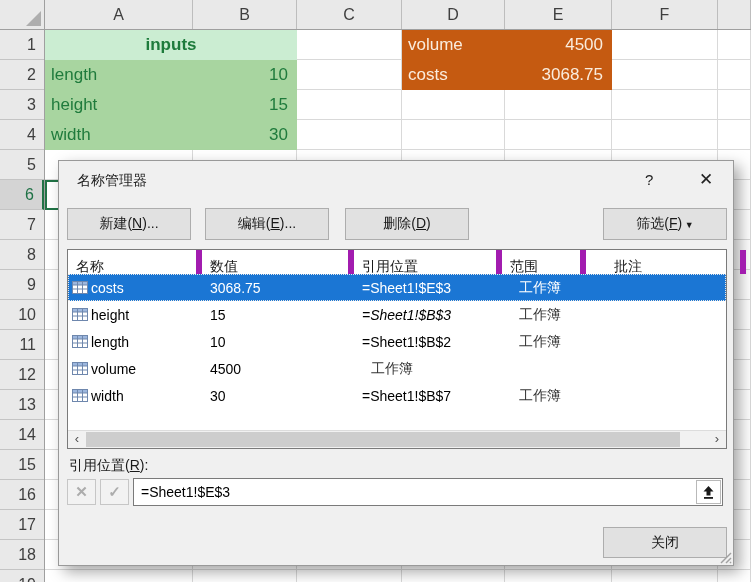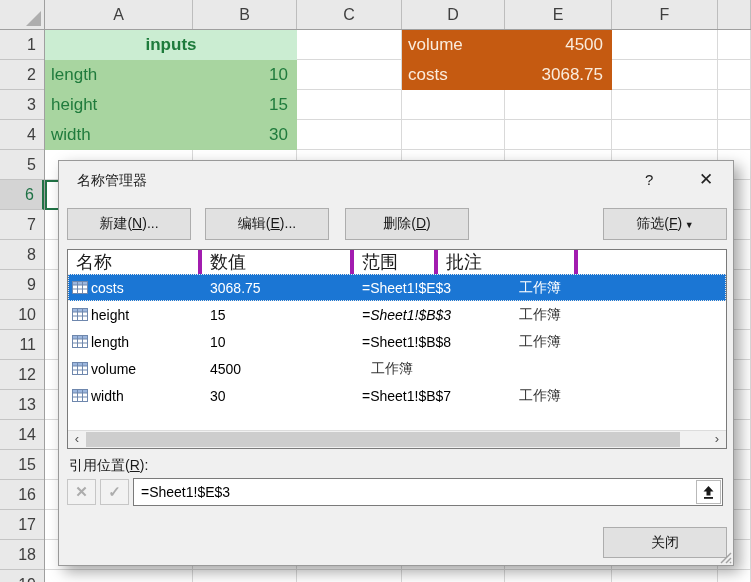--- a/index.html
+++ b/index.html
@@ -48,21 +48,21 @@
   .dclose { position:absolute; left:640px; top:8px; font-size:17px; color:#222; cursor:default; }
 
   .dbtn { position:absolute; top:47px; width:124px; height:32px; background:#E1E1E1;
           border:1px solid #ADADAD; font-size:14px; color:#1a1a1a; text-align:center;
           font-family:"Liberation Sans", sans-serif; }
   .dbtn u { text-decoration:underline; }
 
   .nlist { position:absolute; left:8px; top:88px; width:660px; height:200px; background:#fff;
            border:1px solid #7a7a7a; }
   .lheader { display:flex; height:24px; }
-  .lheader .hc { border-right:4px solid #a21caf; padding:0 0 0 8px; font-size:18px;
+  .lheader .hc { border-right:6px solid #a21caf; padding:8px 0 0 8px; font-size:14px;
                  color:#1a1a1a; flex:0 0 auto; overflow:hidden; }
   .lrow { display:flex; height:27px; align-items:center; font-size:14px; color:#000; }
   .lrow .c { flex:0 0 auto; padding-left:8px; white-space:nowrap; overflow:hidden; display:flex; align-items:center; }
   .lrow .c.namec { padding-left:4px; }
   .lrow .scopec { color:#333;margin-left:9px; }
   .lrow.selected { background:#1B76D4; color:#fff; outline:1px dotted #e8e8e8; outline-offset:-1px; }
   .lrow.selected .scopec { color:#fff; }
   .nameicon { margin-right:3px; flex:0 0 auto; }
 
   .hscroll { position:absolute; left:0; bottom:0; width:658px; height:18px; background:#F1F1F1;
@@ -173,22 +173,23 @@
 
     <button class="dbtn" style="left:8px" id="btn-new"><span>新建(</span><u>N</u><span>)...</span></button>
     <button class="dbtn" style="left:146px" id="btn-edit"><span>编辑(</span><u>E</u><span>)...</span></button>
     <button class="dbtn" style="left:286px" id="btn-delete"><span>删除(</span><u>D</u><span>)</span></button>
     <button class="dbtn" style="left:544px" id="btn-filter"><span>筛选(</span><u>F</u><span>)</span><span style="font-size: 9px;"> ▼</span></button>
 
     <div class="nlist">
       <div class="lheader" id="lheader">
           <div class="hc" style="width: 134px;">名称</div>
           <div class="hc" style="width: 152px;">数值</div>
+          <div class="hc" style="width: 148px;">引用位置</div>
           <div class="hc" style="width: 84px;">范围</div>
-          <div class="hc" style="width: 140px;">批注</div>
+          <div class="hc" style="width: 140px; margin-left: 20px;">批注</div>
         </div>
       <div id="lrows">
           <div class="lrow selected">
             <div class="c namec" style="width: 134px;">
               <svg width="16" height="13" class="nameicon">
                 <rect x="0.5" y="0.5" width="15" height="12" fill="#ffffff" stroke="#6E87AD"></rect>
                 <rect x="0.5" y="0.5" width="15" height="3.5" fill="#9DB7DE" stroke="#6E87AD"></rect>
                 <line x1="5.5" y1="0.5" x2="5.5" y2="12.5" stroke="#6E87AD"></line>
                 <line x1="10.5" y1="0.5" x2="10.5" y2="12.5" stroke="#6E87AD"></line>
                 <line x1="0.5" y1="8" x2="15.5" y2="8" stroke="#6E87AD"></line>
@@ -221,21 +222,21 @@
               <svg width="16" height="13" class="nameicon">
                 <rect x="0.5" y="0.5" width="15" height="12" fill="#ffffff" stroke="#6E87AD"></rect>
                 <rect x="0.5" y="0.5" width="15" height="3.5" fill="#9DB7DE" stroke="#6E87AD"></rect>
                 <line x1="5.5" y1="0.5" x2="5.5" y2="12.5" stroke="#6E87AD"></line>
                 <line x1="10.5" y1="0.5" x2="10.5" y2="12.5" stroke="#6E87AD"></line>
                 <line x1="0.5" y1="8" x2="15.5" y2="8" stroke="#6E87AD"></line>
               </svg>
               <span>length</span>
             </div>
             <div class="c" style="width: 152px;">10</div>
-            <div class="c" style="width: 148px;">=Sheet1!$B$8</div>
+            <div class="c" style="width: 148px;">=Sheet1!$B$2</div>
             <div class="c scopec" style="width: 84px;">工作簿</div>
             <div class="c" style="width: 140px;"></div>
           </div>
           <div class="lrow">
             <div class="c namec" style="width: 134px;">
               <svg width="16" height="13" class="nameicon">
                 <rect x="0.5" y="0.5" width="15" height="12" fill="#ffffff" stroke="#6E87AD"></rect>
                 <rect x="0.5" y="0.5" width="15" height="3.5" fill="#9DB7DE" stroke="#6E87AD"></rect>
                 <line x1="5.5" y1="0.5" x2="5.5" y2="12.5" stroke="#6E87AD"></line>
                 <line x1="10.5" y1="0.5" x2="10.5" y2="12.5" stroke="#6E87AD"></line>

